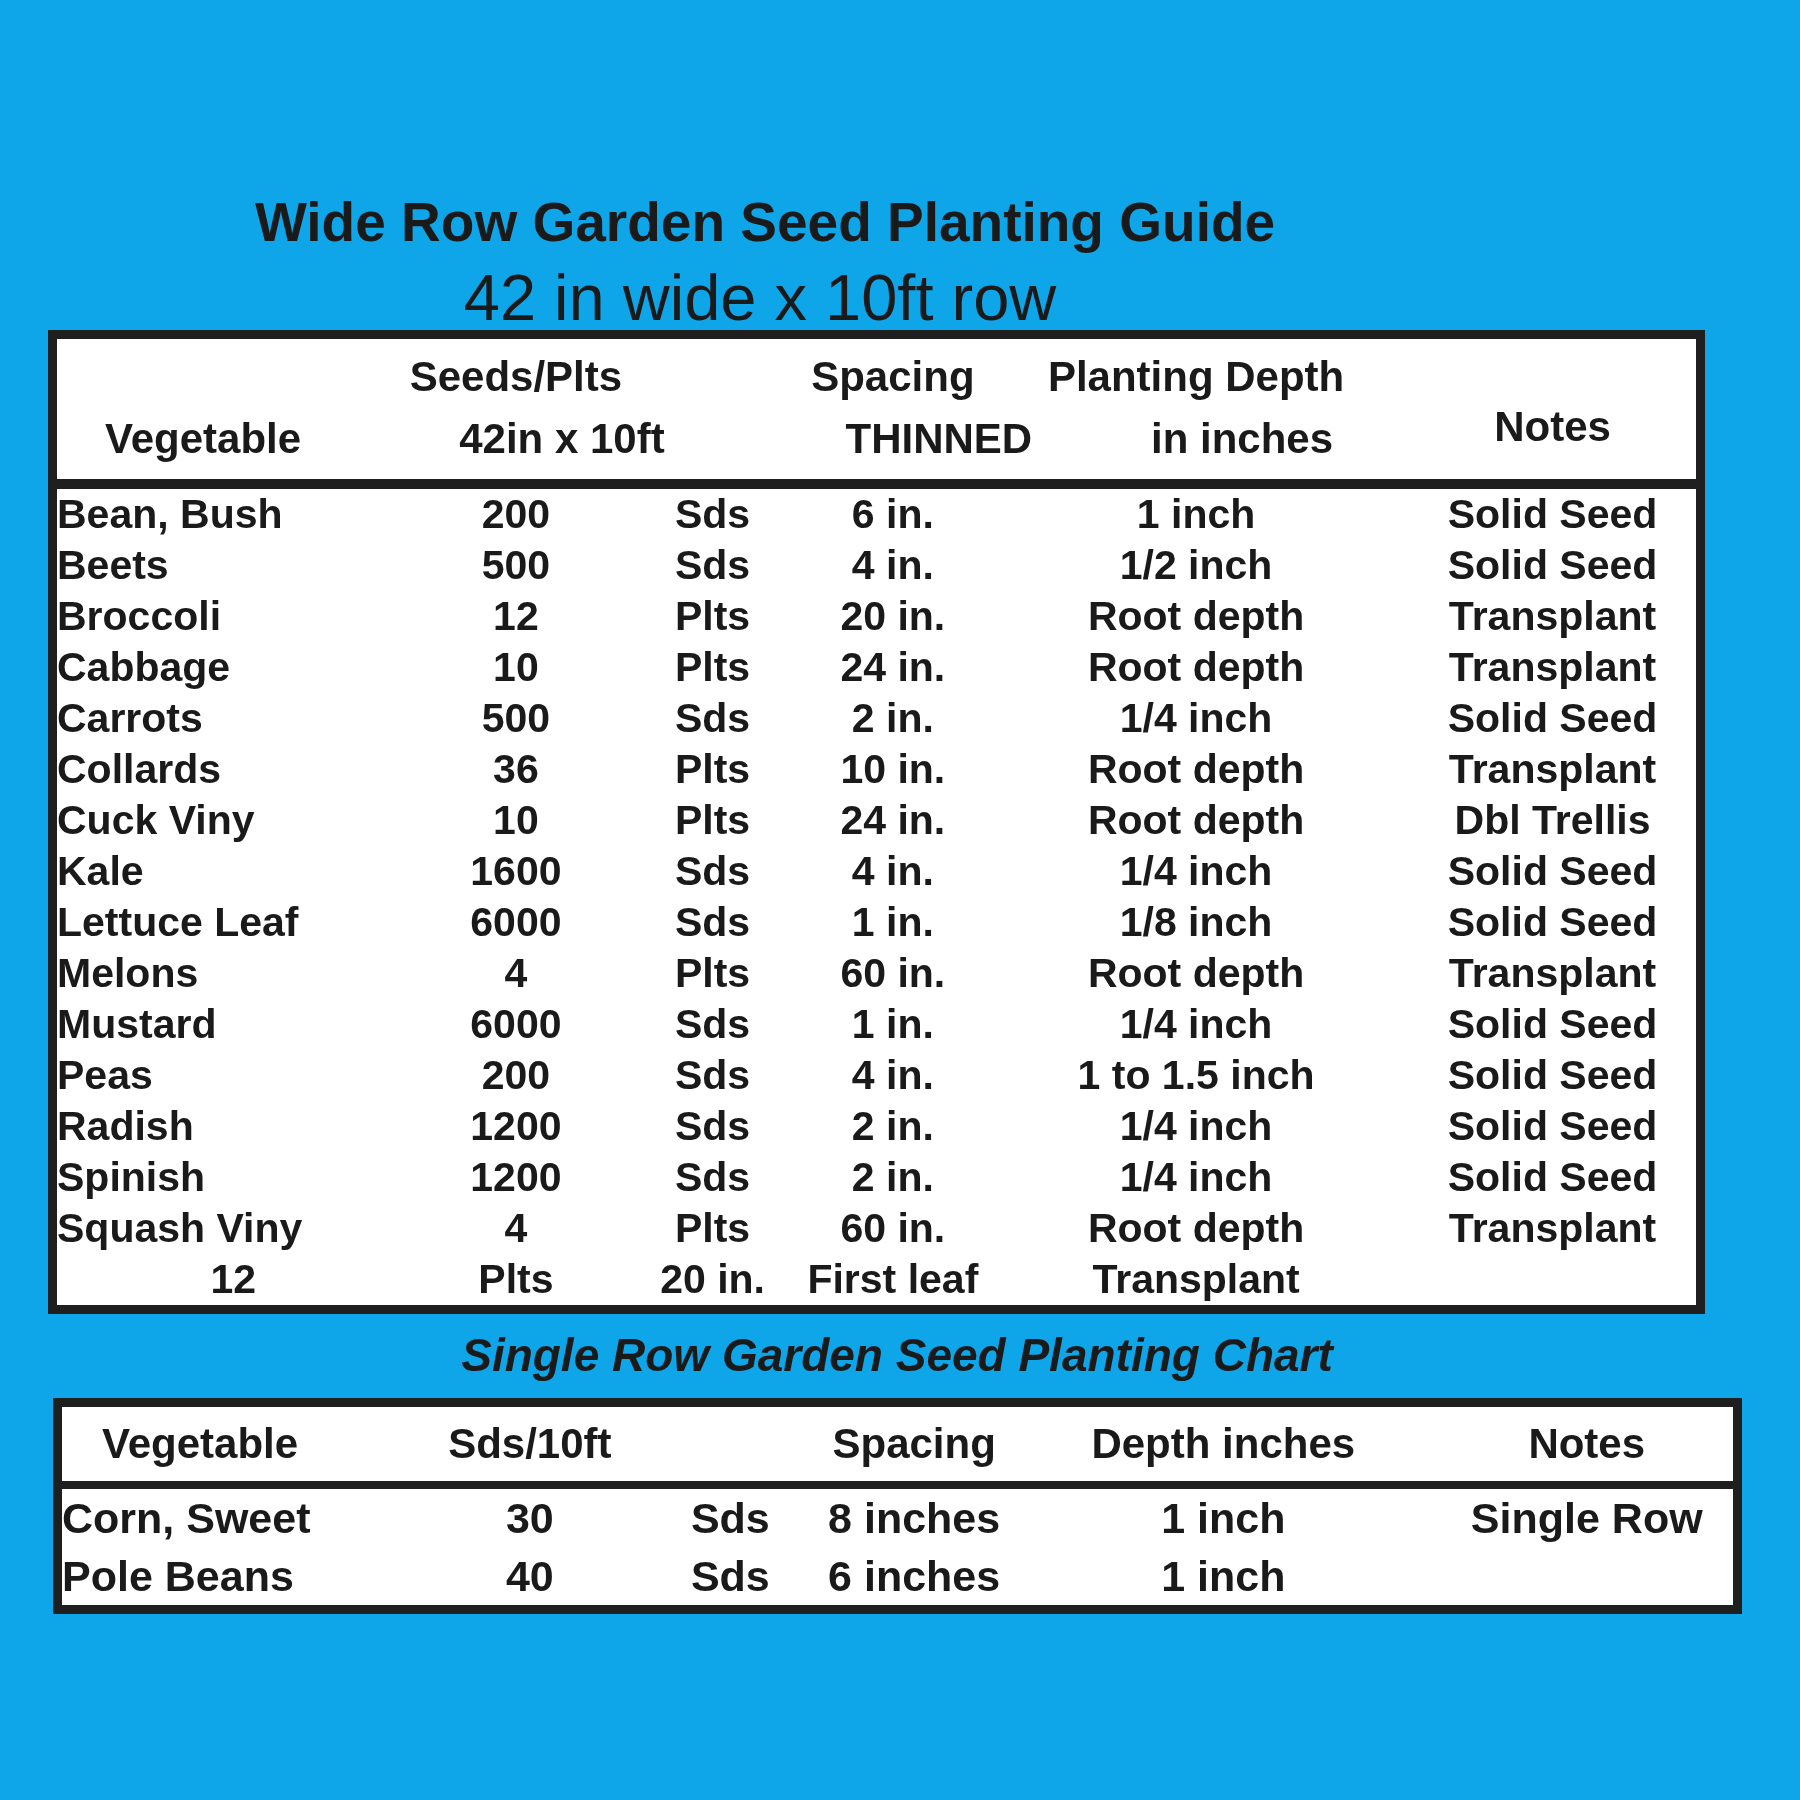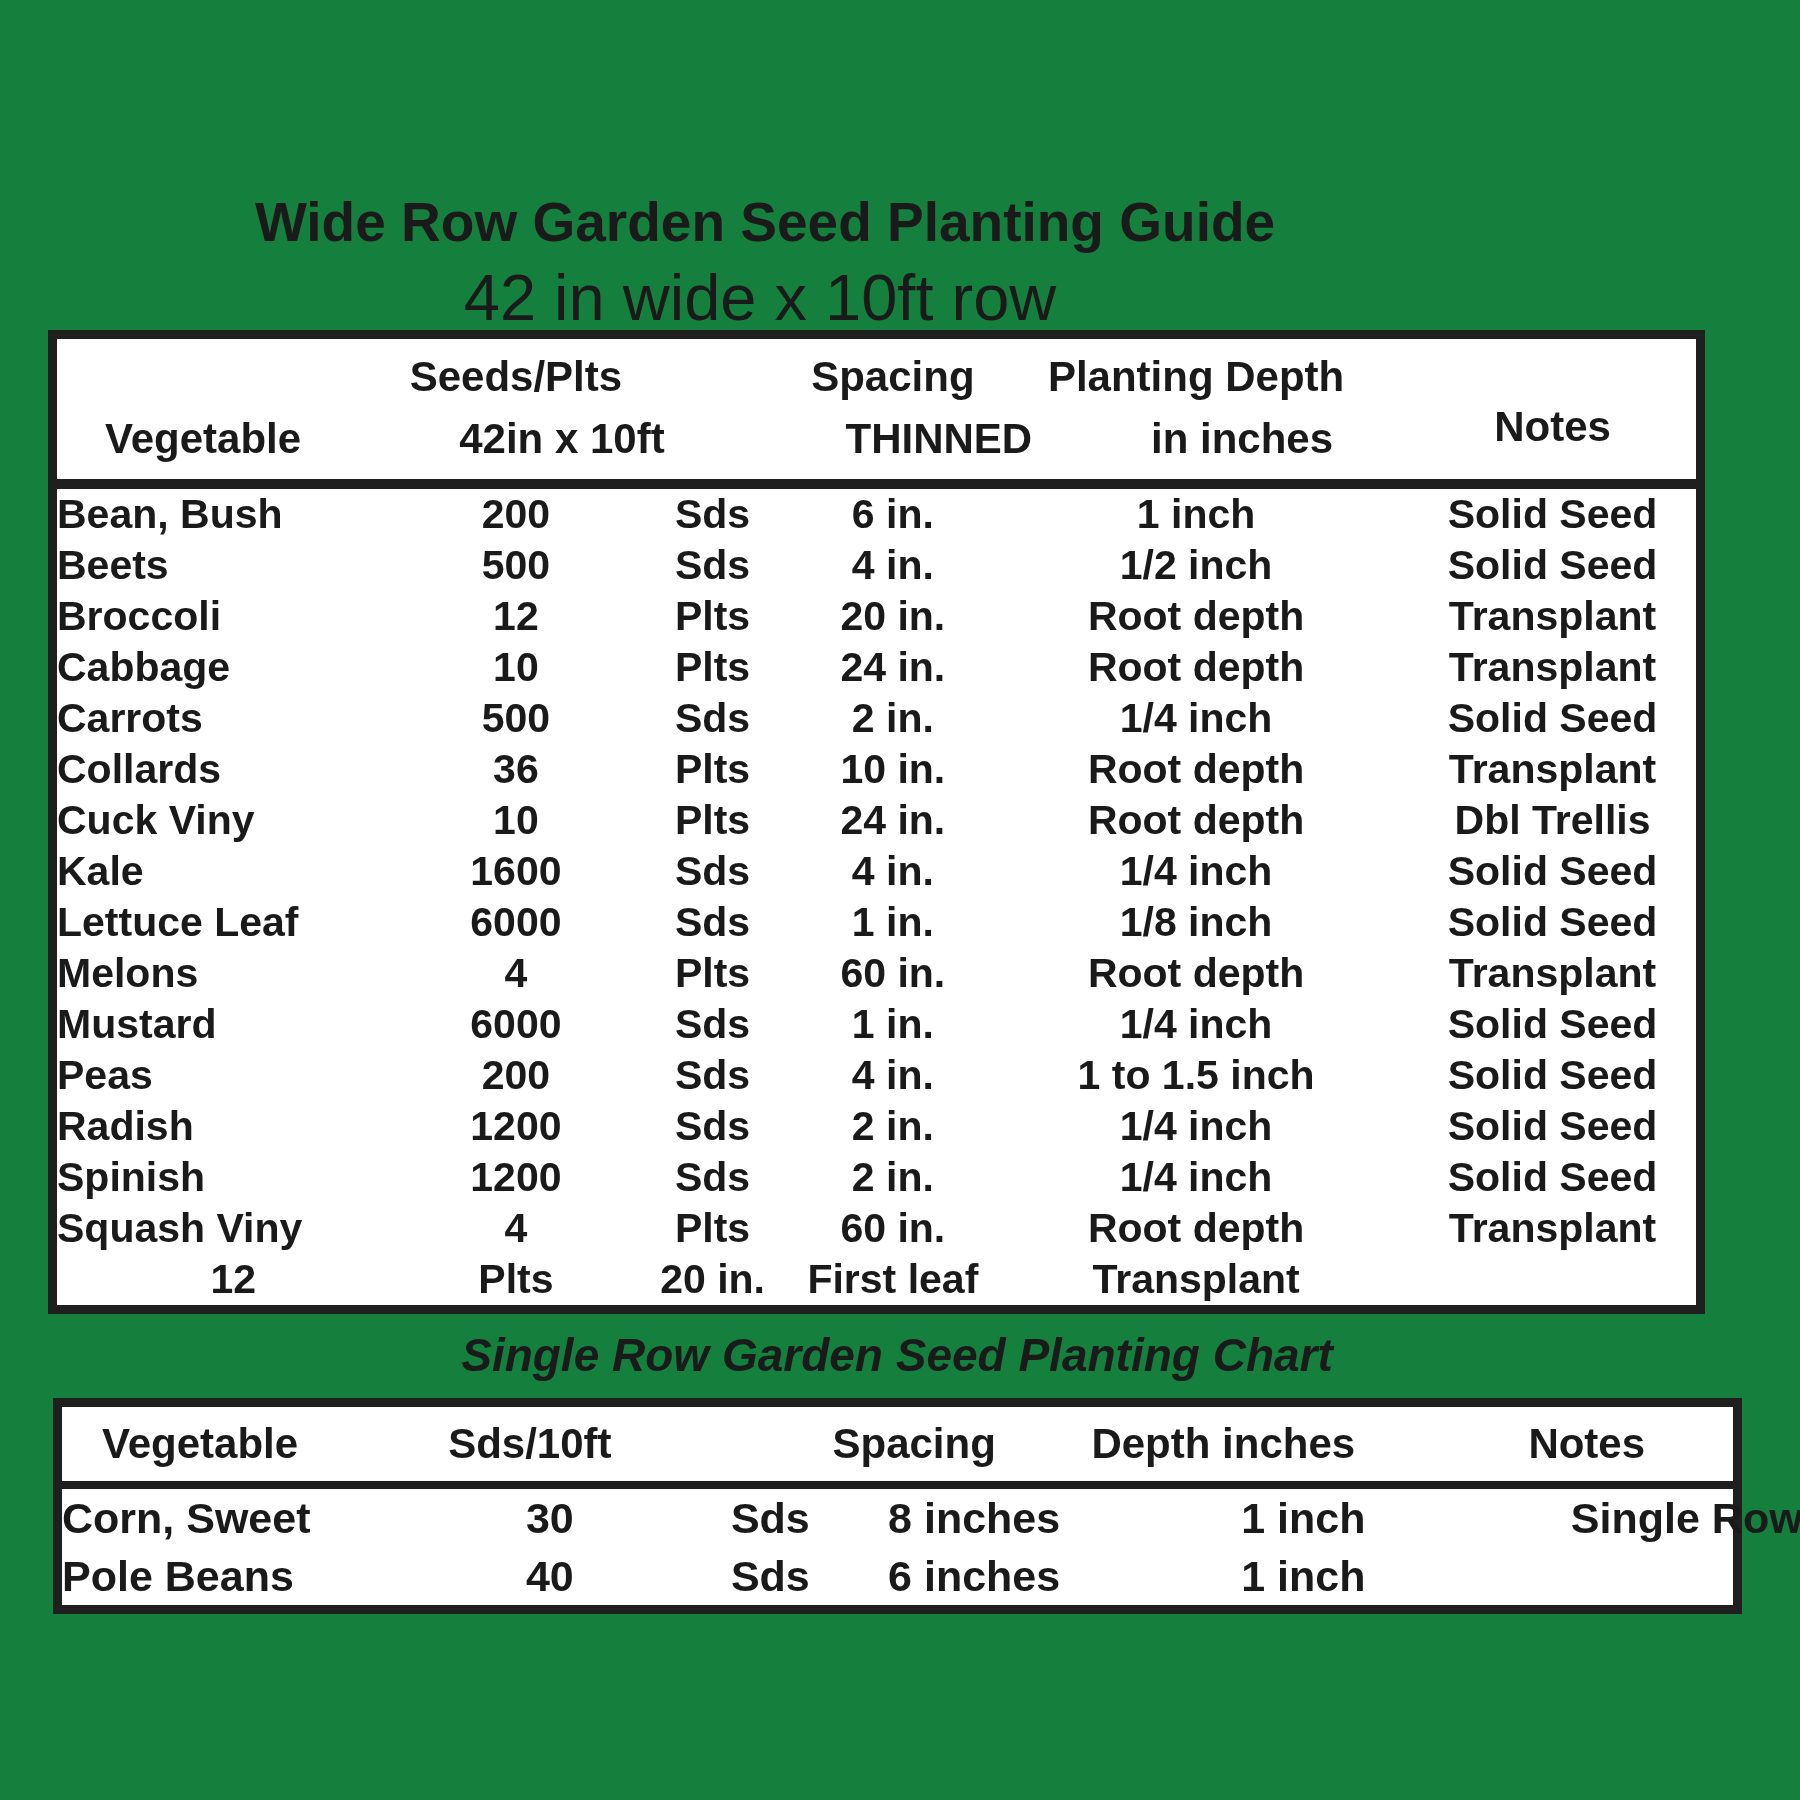--- a/index.html
+++ b/index.html
@@ -1,17 +1,17 @@
 <!DOCTYPE html>
 <html><head>
 <meta charset="utf-8">
 <style>
   html,body{margin:0;padding:0;background:#ffffff;}
   .page{
-    position:relative;width:1800px;height:1800px;background:#15803d;
+    position:relative;width:1800px;height:1800px;background:#0ea5e9;
     font-family:"Liberation Sans", sans-serif;color:#1a1a1a;overflow:hidden;
   }
   .title{
     position:absolute;top:190px;left:0;width:1530px;text-align:center;
     font-size:55px;font-weight:700;white-space:nowrap;
   }
   .subtitle{
     position:absolute;top:260px;left:0;width:1520px;text-align:center;
     font-size:65px;font-weight:400;white-space:nowrap;
   }
@@ -26,21 +26,21 @@
     white-space:nowrap;font-size:42px;font-weight:700;
   }
   .h-top{top:14px;}
   .h-bot{top:76px;margin-left:46px;}
   .h-notes1{top:64px;}
   .h-veg{
     position:absolute;top:76px;left:48px;white-space:nowrap;
     font-size:42px;font-weight:700;
   }
   .row{height:51px;line-height:51px;font-size:41px;font-weight:700;}
-  .row2{height:58px;line-height:58px;font-size:43px;font-weight:700;gap:20px;}
+  .row2{height:58px;line-height:58px;font-size:43px;font-weight:700;}
   .cell{text-align:center;white-space:nowrap;}
   .cell.veg{text-align:left;padding-left:0;}
   .t2-header{position:relative;height:74px;border-bottom:8px solid #1f1f1f;align-items:center;
     font-size:42px;font-weight:700;}
   .t2-header .hc{text-align:center;white-space:nowrap;}
   .t2-header .hc.veg{text-align:left;padding-left:40px;}
   .s2title{
     position:absolute;top:1328px;left:0;width:1794px;text-align:center;
     font-size:46px;font-weight:700;white-space:nowrap;font-style:italic;
   }

